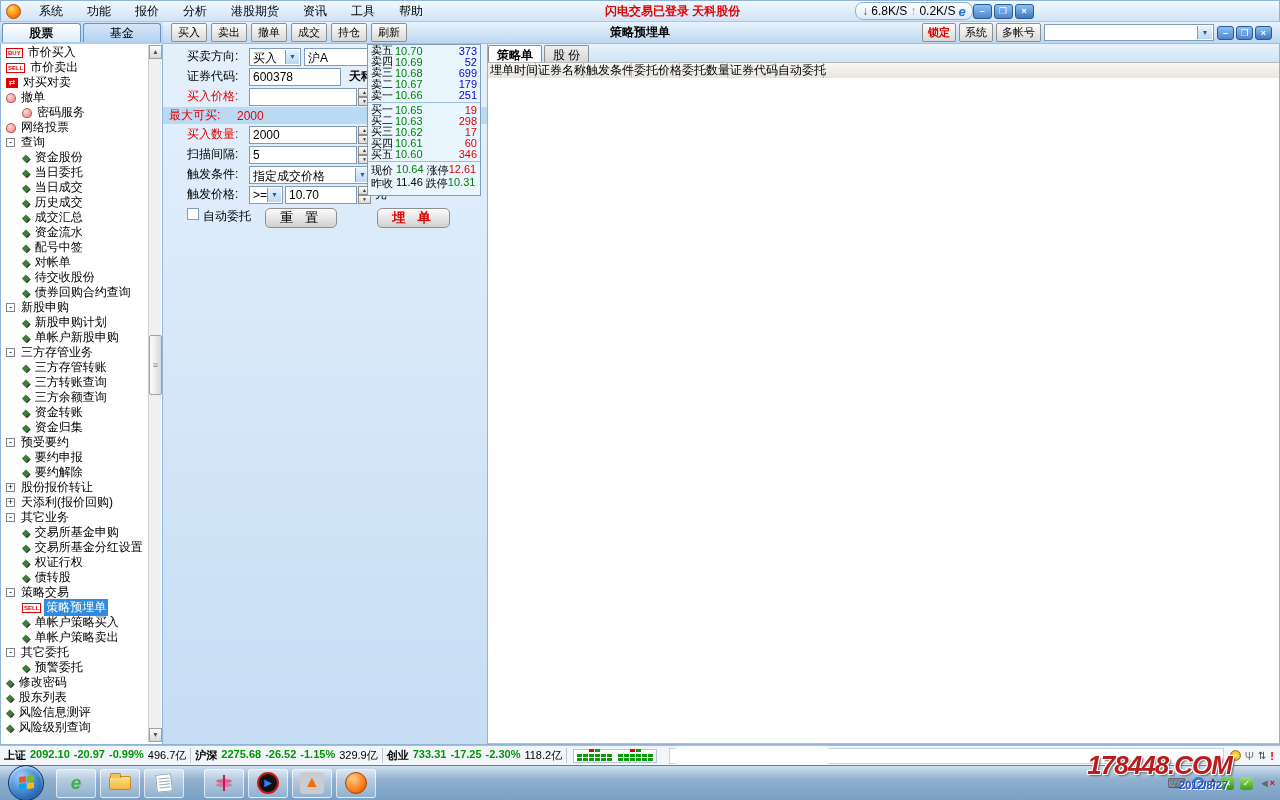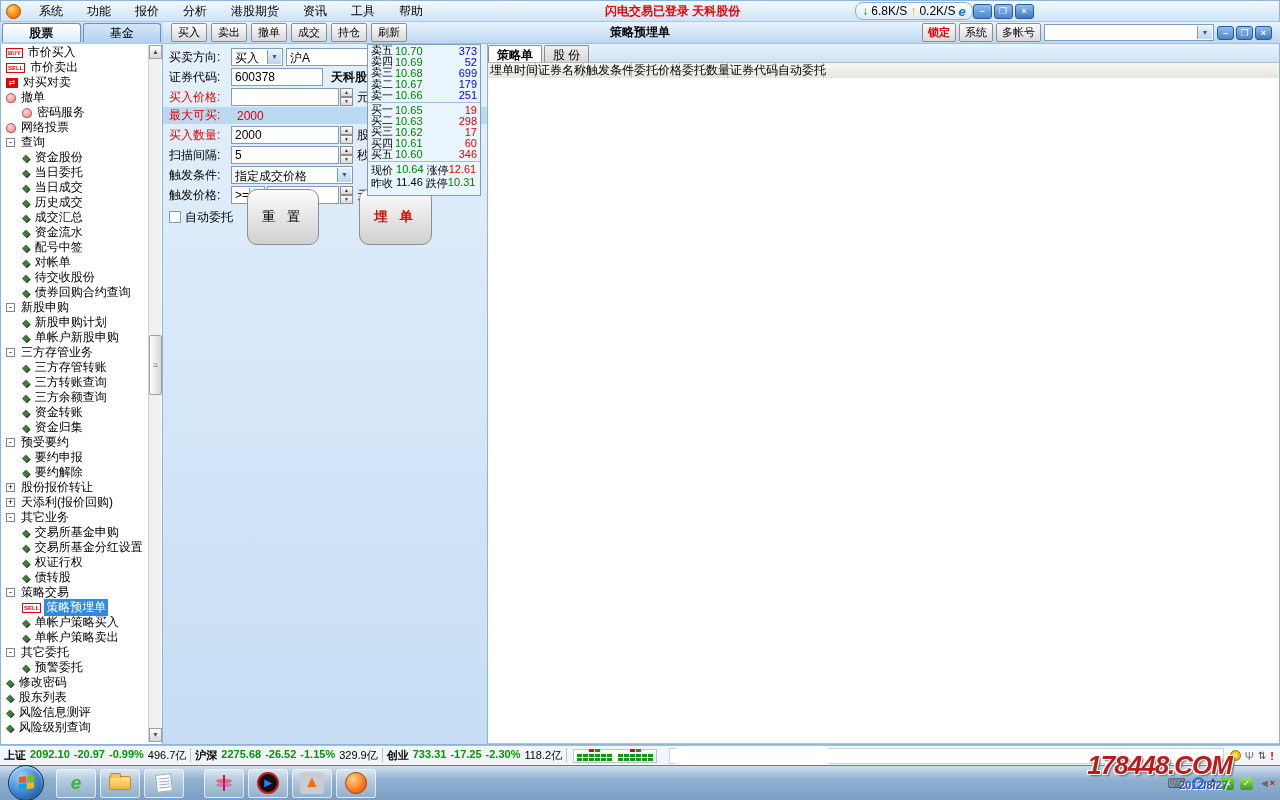--- a/index.html
+++ b/index.html
@@ -72,36 +72,36 @@
     border-left:1px solid #d0d0d0; }
   .scroll-arrow { position:absolute; left:0; width:13px; height:14px; background:linear-gradient(#fdfdfd,#d8d8d8);
     border:1px solid #a0a0a0; color:#555; font-size:7px; text-align:center; line-height:12px; }
   #side-thumb { position:absolute; left:0; top:290px; width:13px; height:60px;
     background:linear-gradient(90deg,#fdfdfd,#d8d8d8); border:1px solid #a0a0a0; border-radius:2px; }
   #side-thumb::after { content:"≡"; display:block; text-align:center; color:#888; font-size:9px; line-height:58px; }
 
   
   #formpanel { position:absolute; left:163px; top:0; width:324px; height:701px;
     background:linear-gradient(#e4f0fc,#c6ddf4); border-bottom:1px solid #8fb4da; }
-  .frow { position:absolute; left:6px; display:flex; align-items:center; height:18px; }
+  .frow { position:absolute; left:24px; display:flex; align-items:flex-start; height:18px; }
   .flabel { width:62px; text-align:left; white-space:nowrap; }
   .flabel.red { color:#e10000; }
   .finput { height:18px; background:#fff; border:1px solid #7f9db9; padding:1px 3px; font-size:12px; }
   .fselect { height:18px; background:#fff; border:1px solid #7f9db9; position:relative; padding:1px 16px 1px 3px; }
   .fselect .combo-arrow { width:14px; }
   .spin { width:13px; height:18px; display:flex; flex-direction:column; margin-left:1px; }
   .spin div { flex:1; border:1px solid #8e8e8e; background:linear-gradient(#fcfcfc,#d9d9d9);
     font-size:5px; line-height:7px; text-align:center; color:#333; }
   .funit { margin-left:4px; }
   #row-max { position:absolute; left:0; width:324px; height:17px; background:#badaf4;
     display:flex; align-items:center; padding-left:6px; }
   #row-max .val { color:#e10000; margin-left:6px; width:160px; }
   .stock-name-lbl { margin-left:8px; font-weight:bold; }
   .checkbox { width:12px; height:12px; background:#fff; border:1px solid #7f9db9; margin-right:4px; }
-  .form-btn { padding:18px 14px; border:1px solid #8e8e8e; border-radius:10px; letter-spacing:4px;
+  .form-btn { padding:0 14px; border:1px solid #8e8e8e; border-radius:5px; letter-spacing:4px;
     background:linear-gradient(#fcfcfc,#d0d0d0); }
   .form-btn.red { color:#e10000; font-weight:bold; }
 
   
   #quotebox { position:absolute; left:204px; top:0; width:114px; height:152px; background:#eaf6fe;
     border:1px solid #7f9db9; font-size:11px; }
   .qrow { height:11.2px; display:flex; align-items:center; padding:0 3px; }
   .qlabel { width:24px; } .qprice { width:36px; color:#008000; }
   .qvol { flex:1; text-align:right; } .qvol.blue { color:#0000e0; } .qvol.red { color:#e00000; }
   .qsep { border-top:1px solid #9cc0dc; margin:1px 0; }

